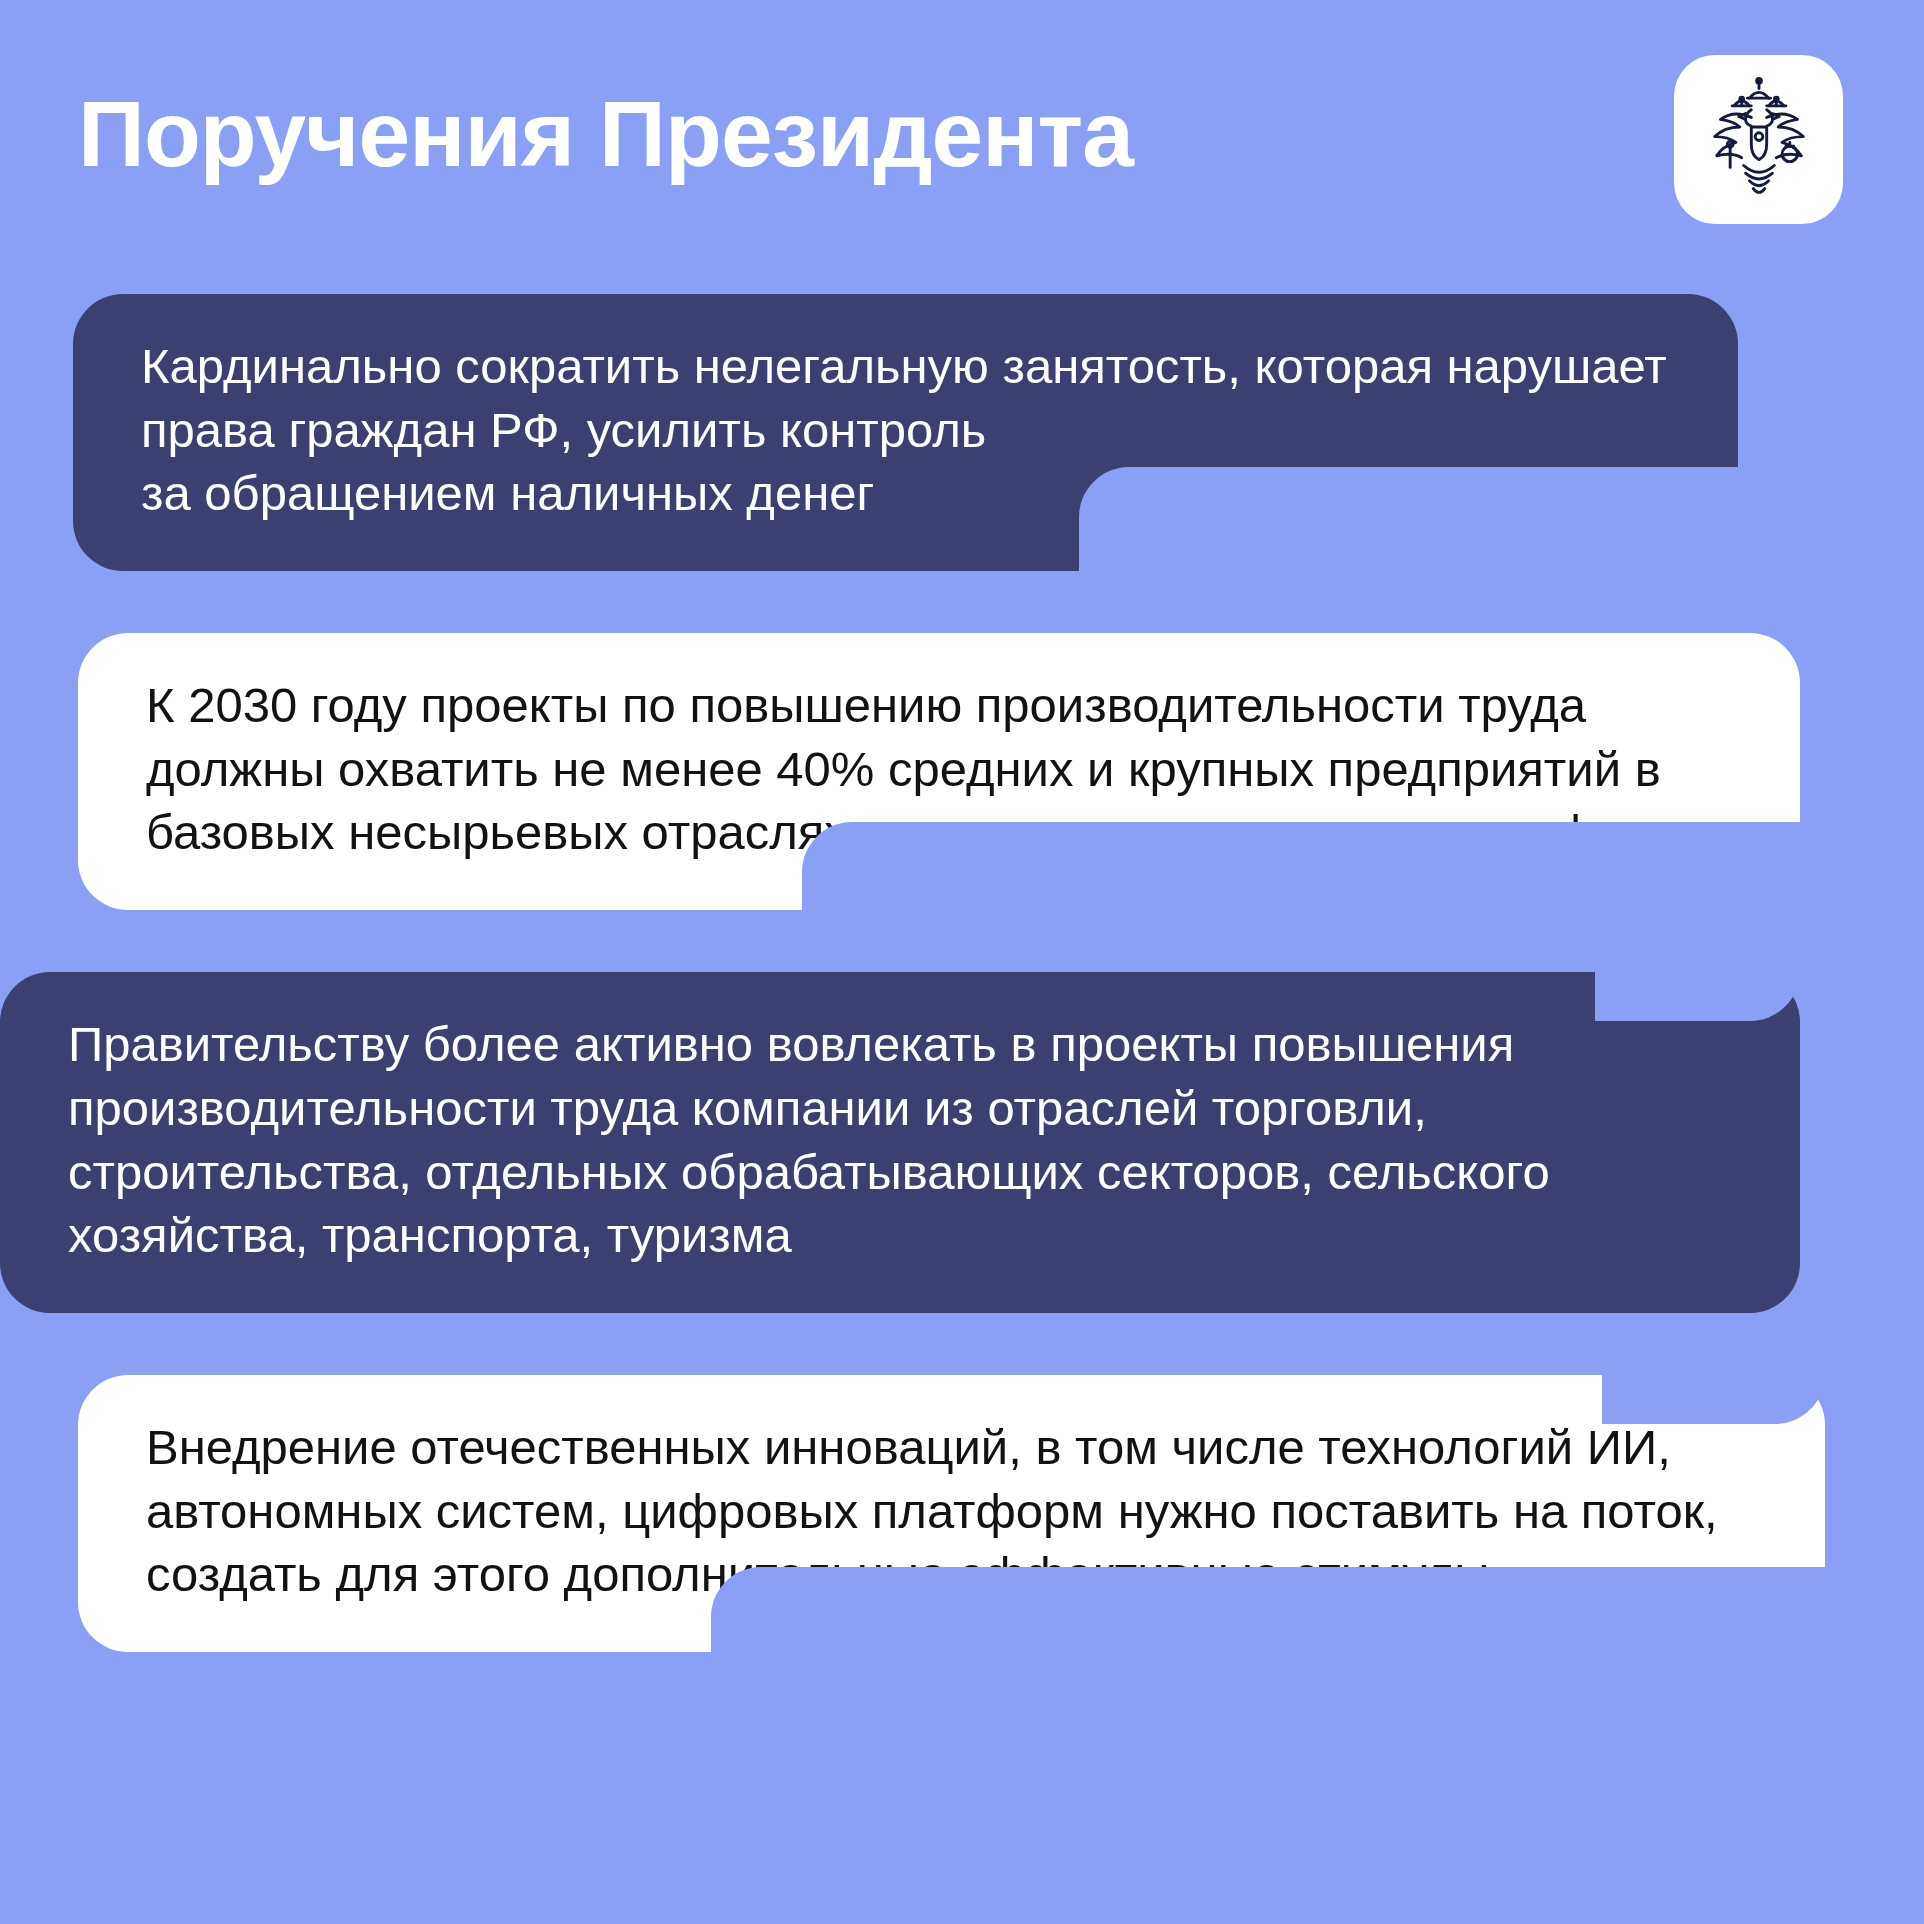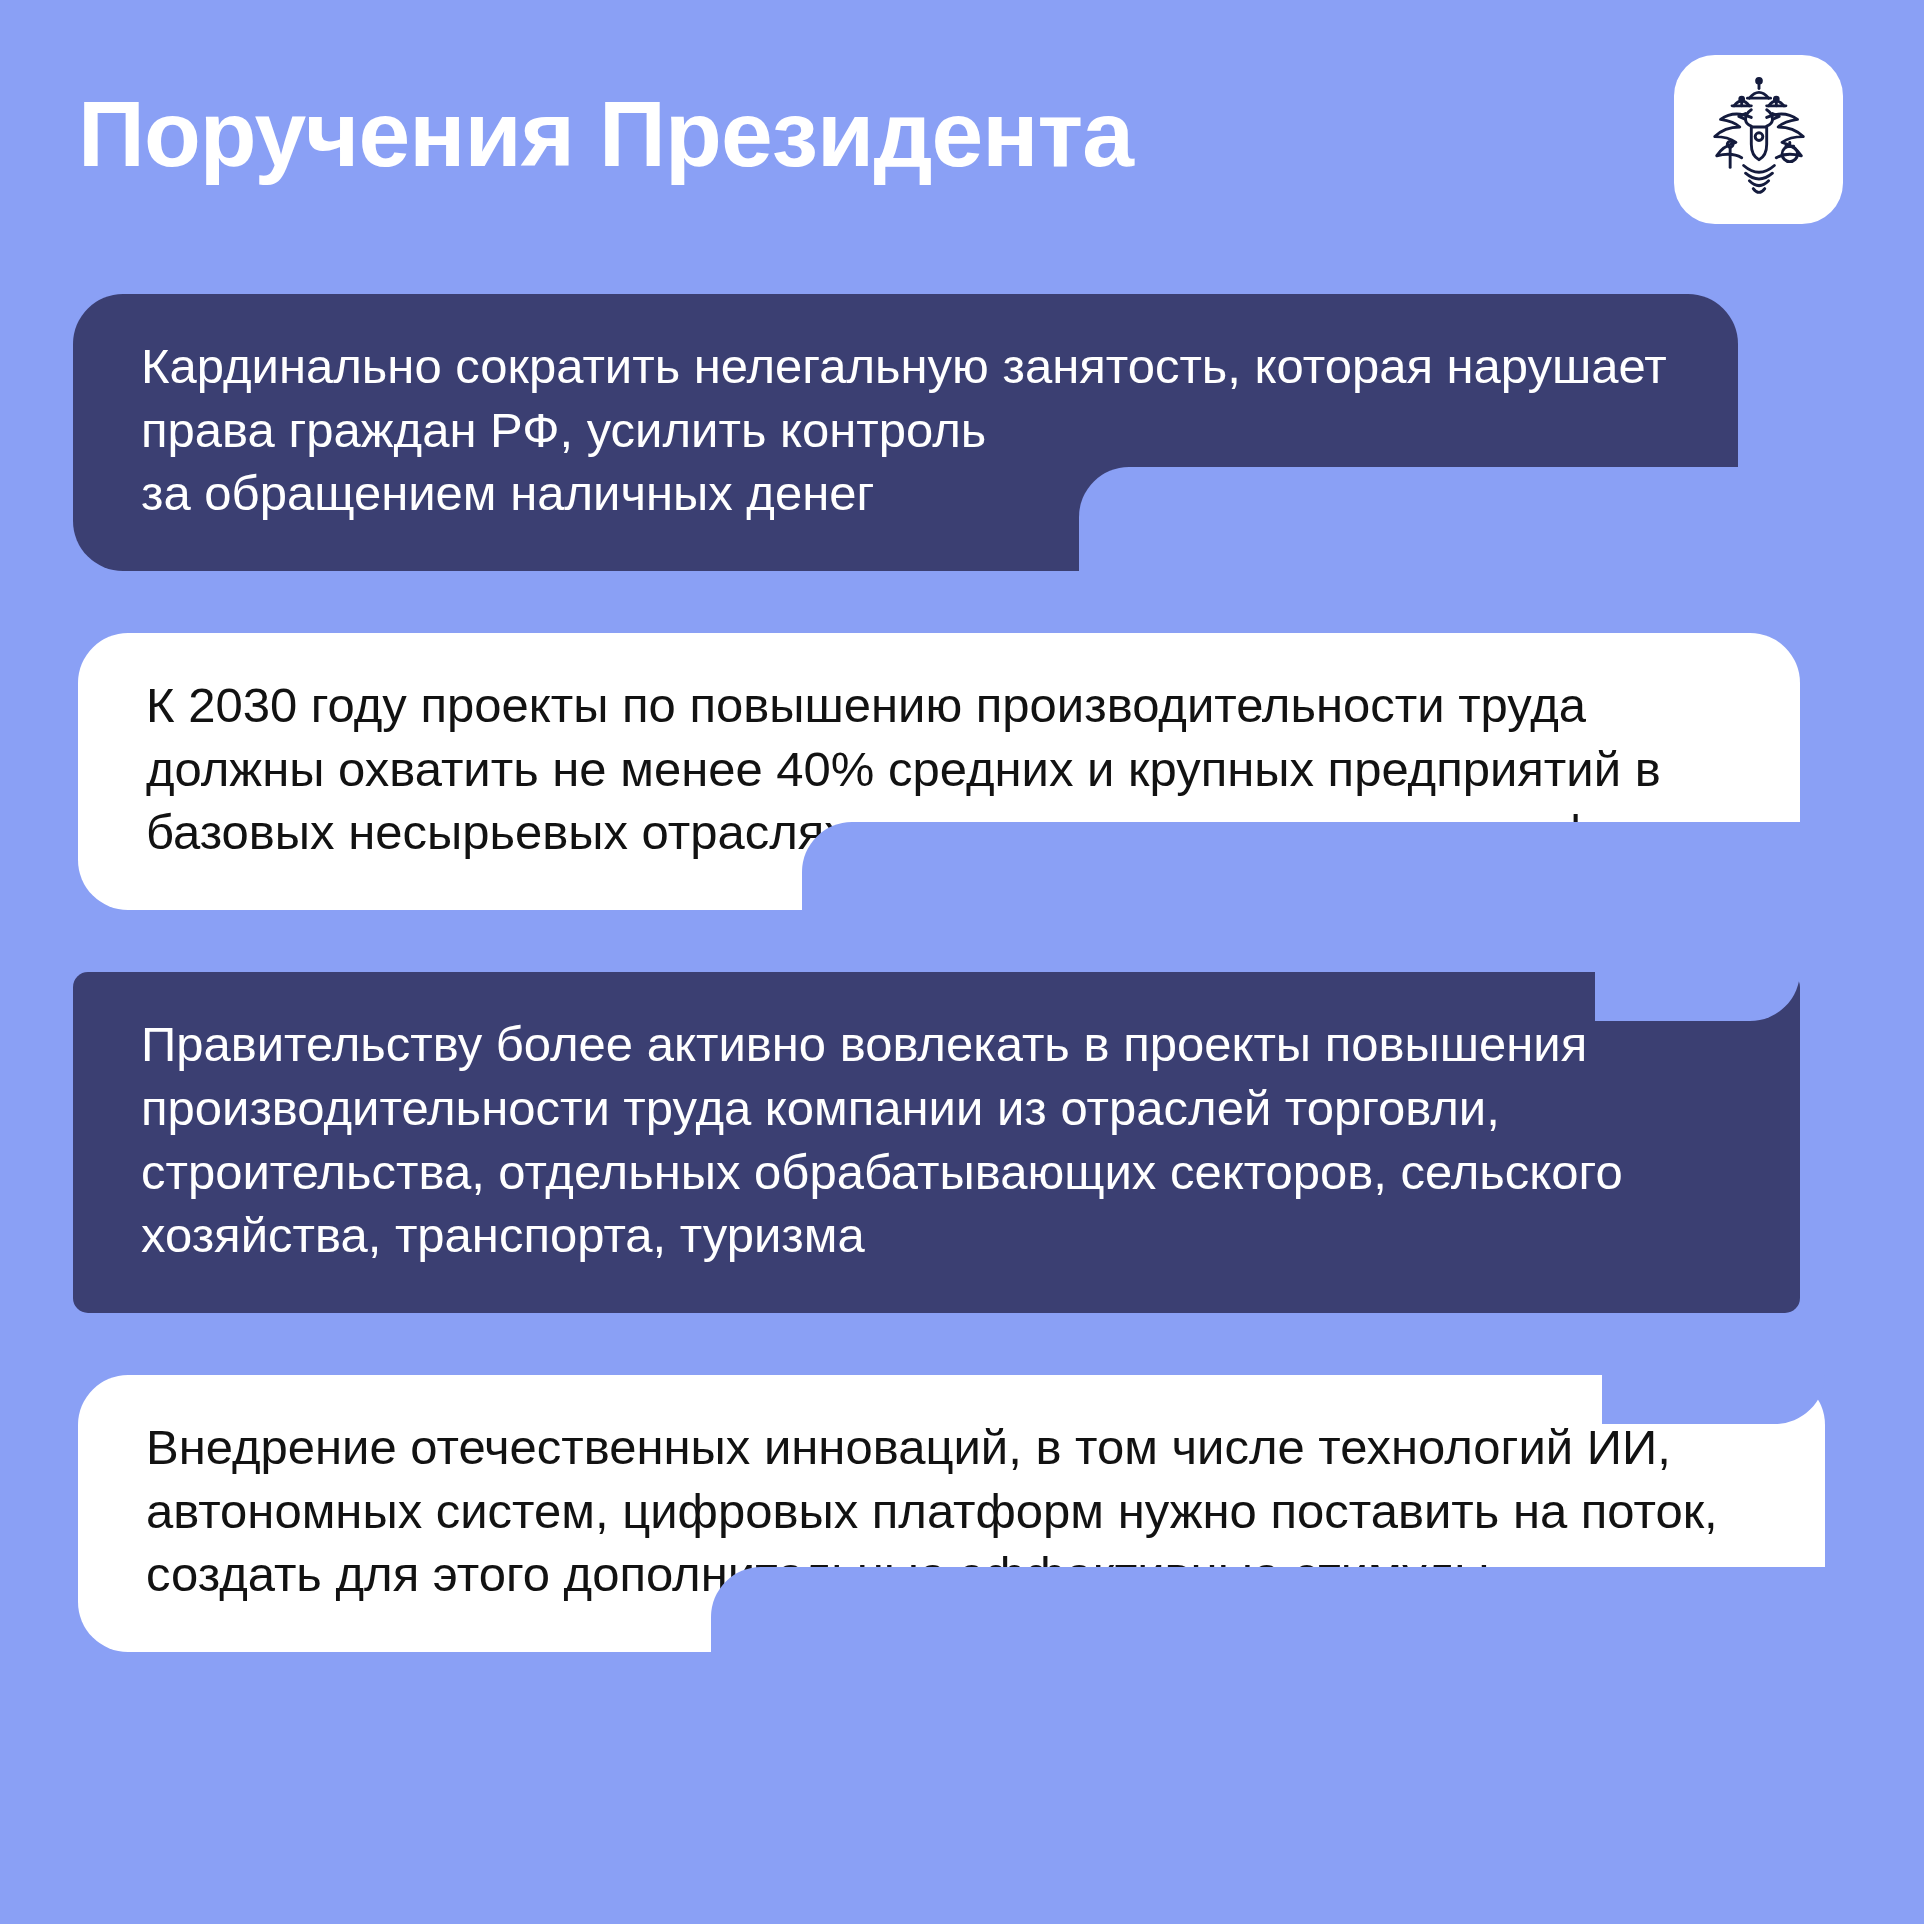--- a/index.html
+++ b/index.html
@@ -102,23 +102,21 @@
     bottom: 0;
     width: 0;
     height: 0;
   }
 
   #card-1 {
     margin-left: 78px;
     margin-right: 125px;
   }
   #card-2 {
-    margin-left: 73px;
     margin-right: 125px;
-    border-radius: 15px;
   }
   #card-3 {
     margin-left: 78px;
     margin-right: 100px;
   }
 
   
   .tail {
     position: absolute;
     height: 107px;

